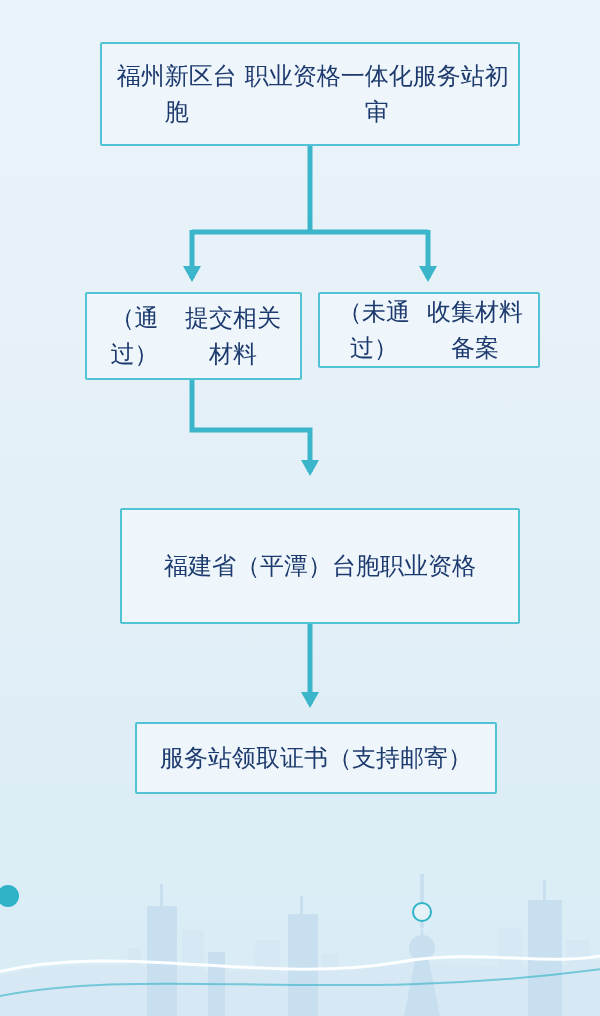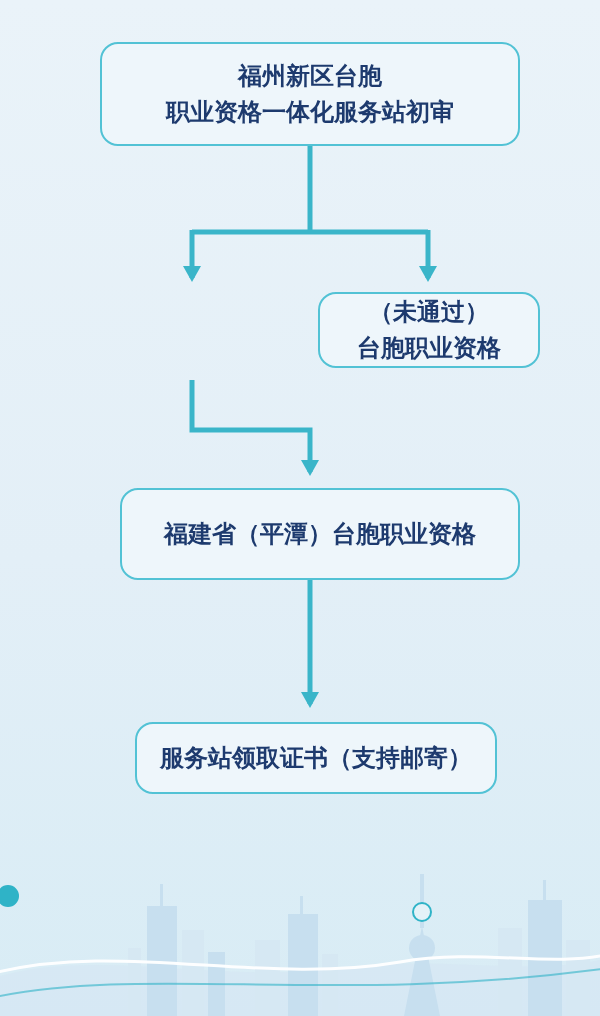--- a/index.html
+++ b/index.html
@@ -22,34 +22,34 @@
     background:linear-gradient(180deg,var(--bg-top) 0%,#e3eff7 55%,var(--bg-bottom) 100%);
   }
   svg.layer{position:absolute;left:0;top:0;pointer-events:none;}
   .skyline{position:absolute;left:0;bottom:0;pointer-events:none;}
   .conn{stroke:var(--arrow);stroke-width:5;fill:none;}
   .arrow-head{fill:var(--arrow);}
   .node{
     position:absolute;
     border:2px solid var(--box-border);
     background:var(--box-fill);
-    border-radius:18px;
-    display:flex;flex-direction:column;
+    border-radius:2px;
+    display:flex;
     justify-content:center;align-items:center;
     color:var(--text);
-    font-weight:700;
+    font-weight:400;
     font-size:24px;
     line-height:1.5;
     text-align:center;
     padding:4px 8px;
   }
   .node-initial{left:100px;top:42px;width:420px;height:104px;}
   .node-pass{left:85px;top:292px;width:217px;height:88px;}
   .node-fail{left:318px;top:292px;width:222px;height:76px;}
-  .node-recheck{left:120px;top:488px;width:400px;height:92px;}
+  .node-recheck{left:120px;top:508px;width:400px;height:116px;}
   .node-certificate{left:135px;top:722px;width:362px;height:72px;}
   .bld{fill:var(--skyline);}
   .bld-light{fill:var(--skyline-light);}
 </style>
 </head>
 <body>
 
 <div class="screen">
 
   <svg class="skyline" width="600" height="160" viewBox="0 0 600 160">
@@ -93,24 +93,28 @@
     <path class="conn" d="M428,230 V278" marker-end="url(#ah)"></path>
     <path class="conn" d="M192,380 V430 H310 V472" marker-end="url(#ah)"></path>
     <path class="conn" d="M310,580 V704" marker-end="url(#ah)"></path>
   </svg>
 
   <div class="node node-initial">
     <span>福州新区台胞</span>
     <span>职业资格一体化服务站初审</span>
   </div>
 
+  <div class="node node-pass">
+    <span>（通过）</span>
+    <span>提交相关材料</span>
+  </div>
 
   <div class="node node-fail">
     <span>（未通过）</span>
-    <span>台胞职业资格</span>
+    <span>收集材料备案</span>
   </div>
 
   <div class="node node-recheck">
     <span>福建省（平潭）台胞职业资格</span>
   </div>
 
   <div class="node node-certificate">
     <span>服务站领取证书（支持邮寄）</span>
   </div>
 

